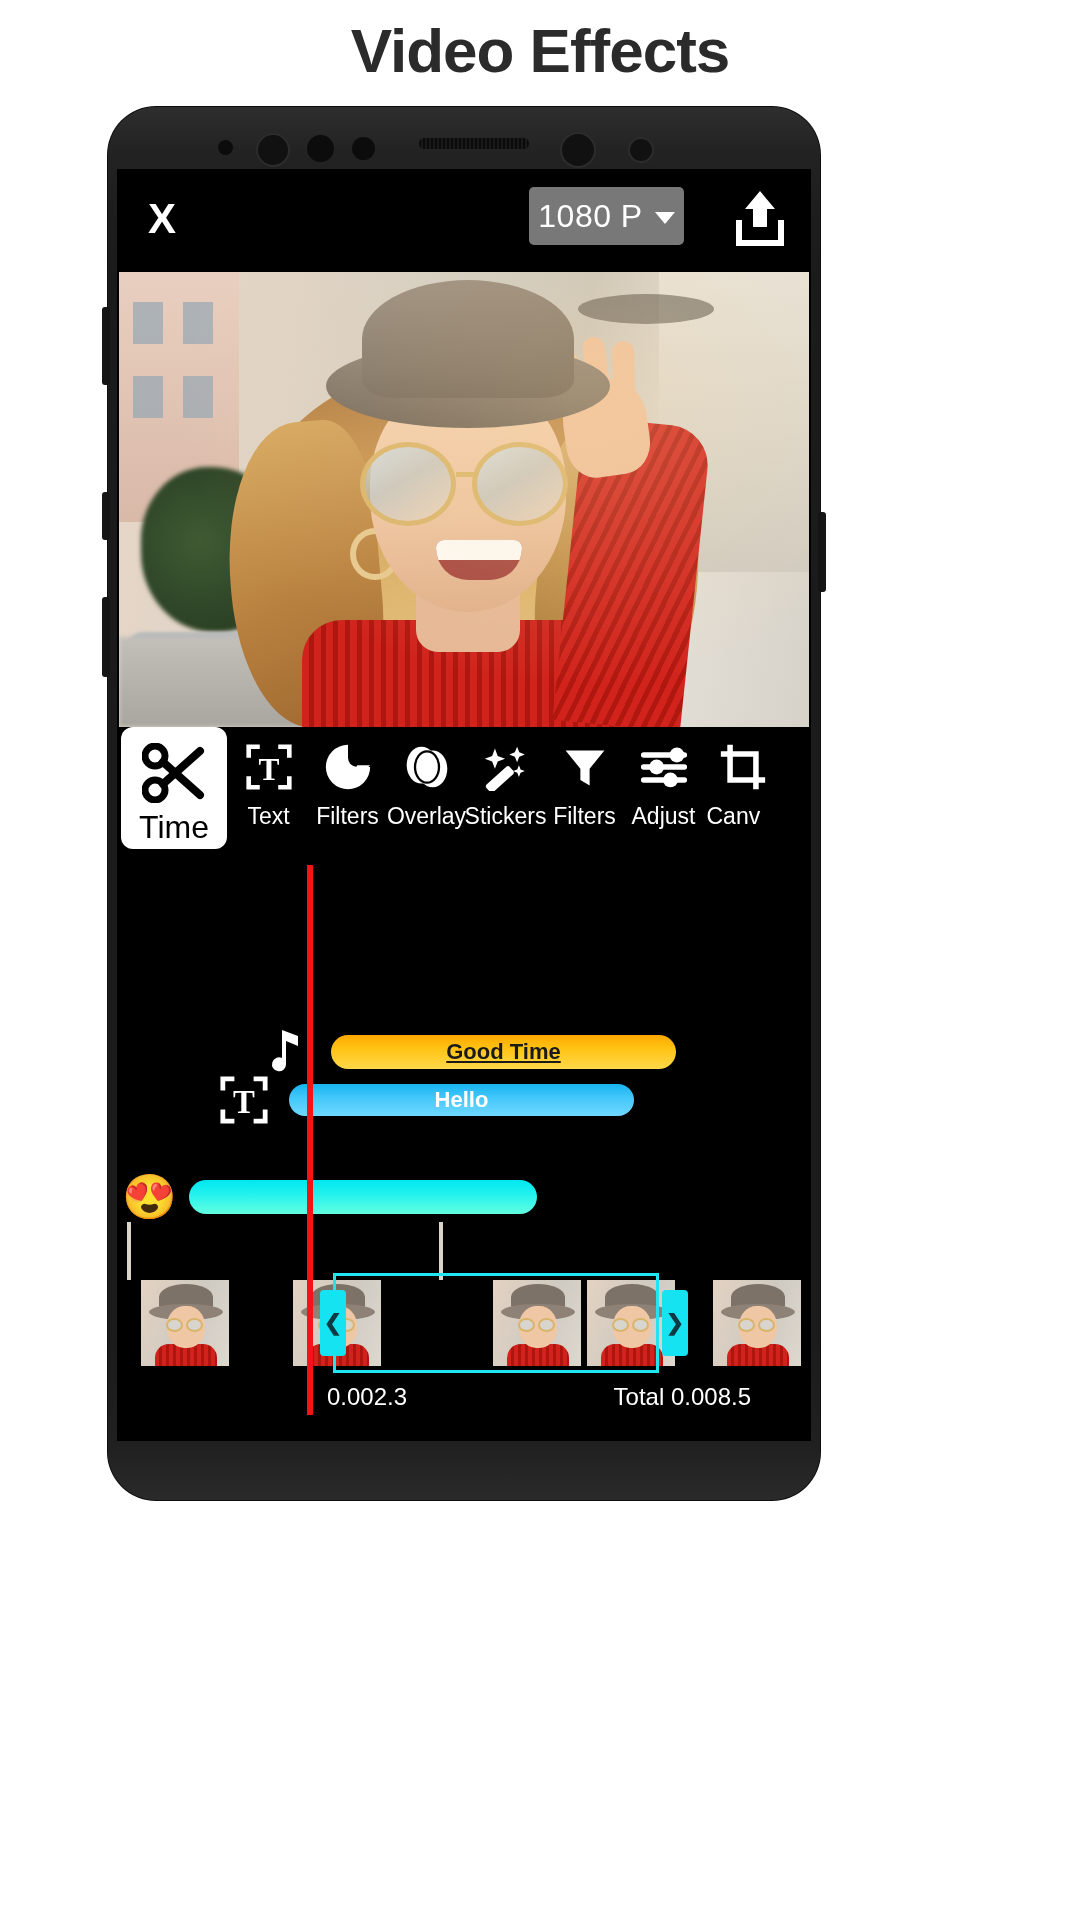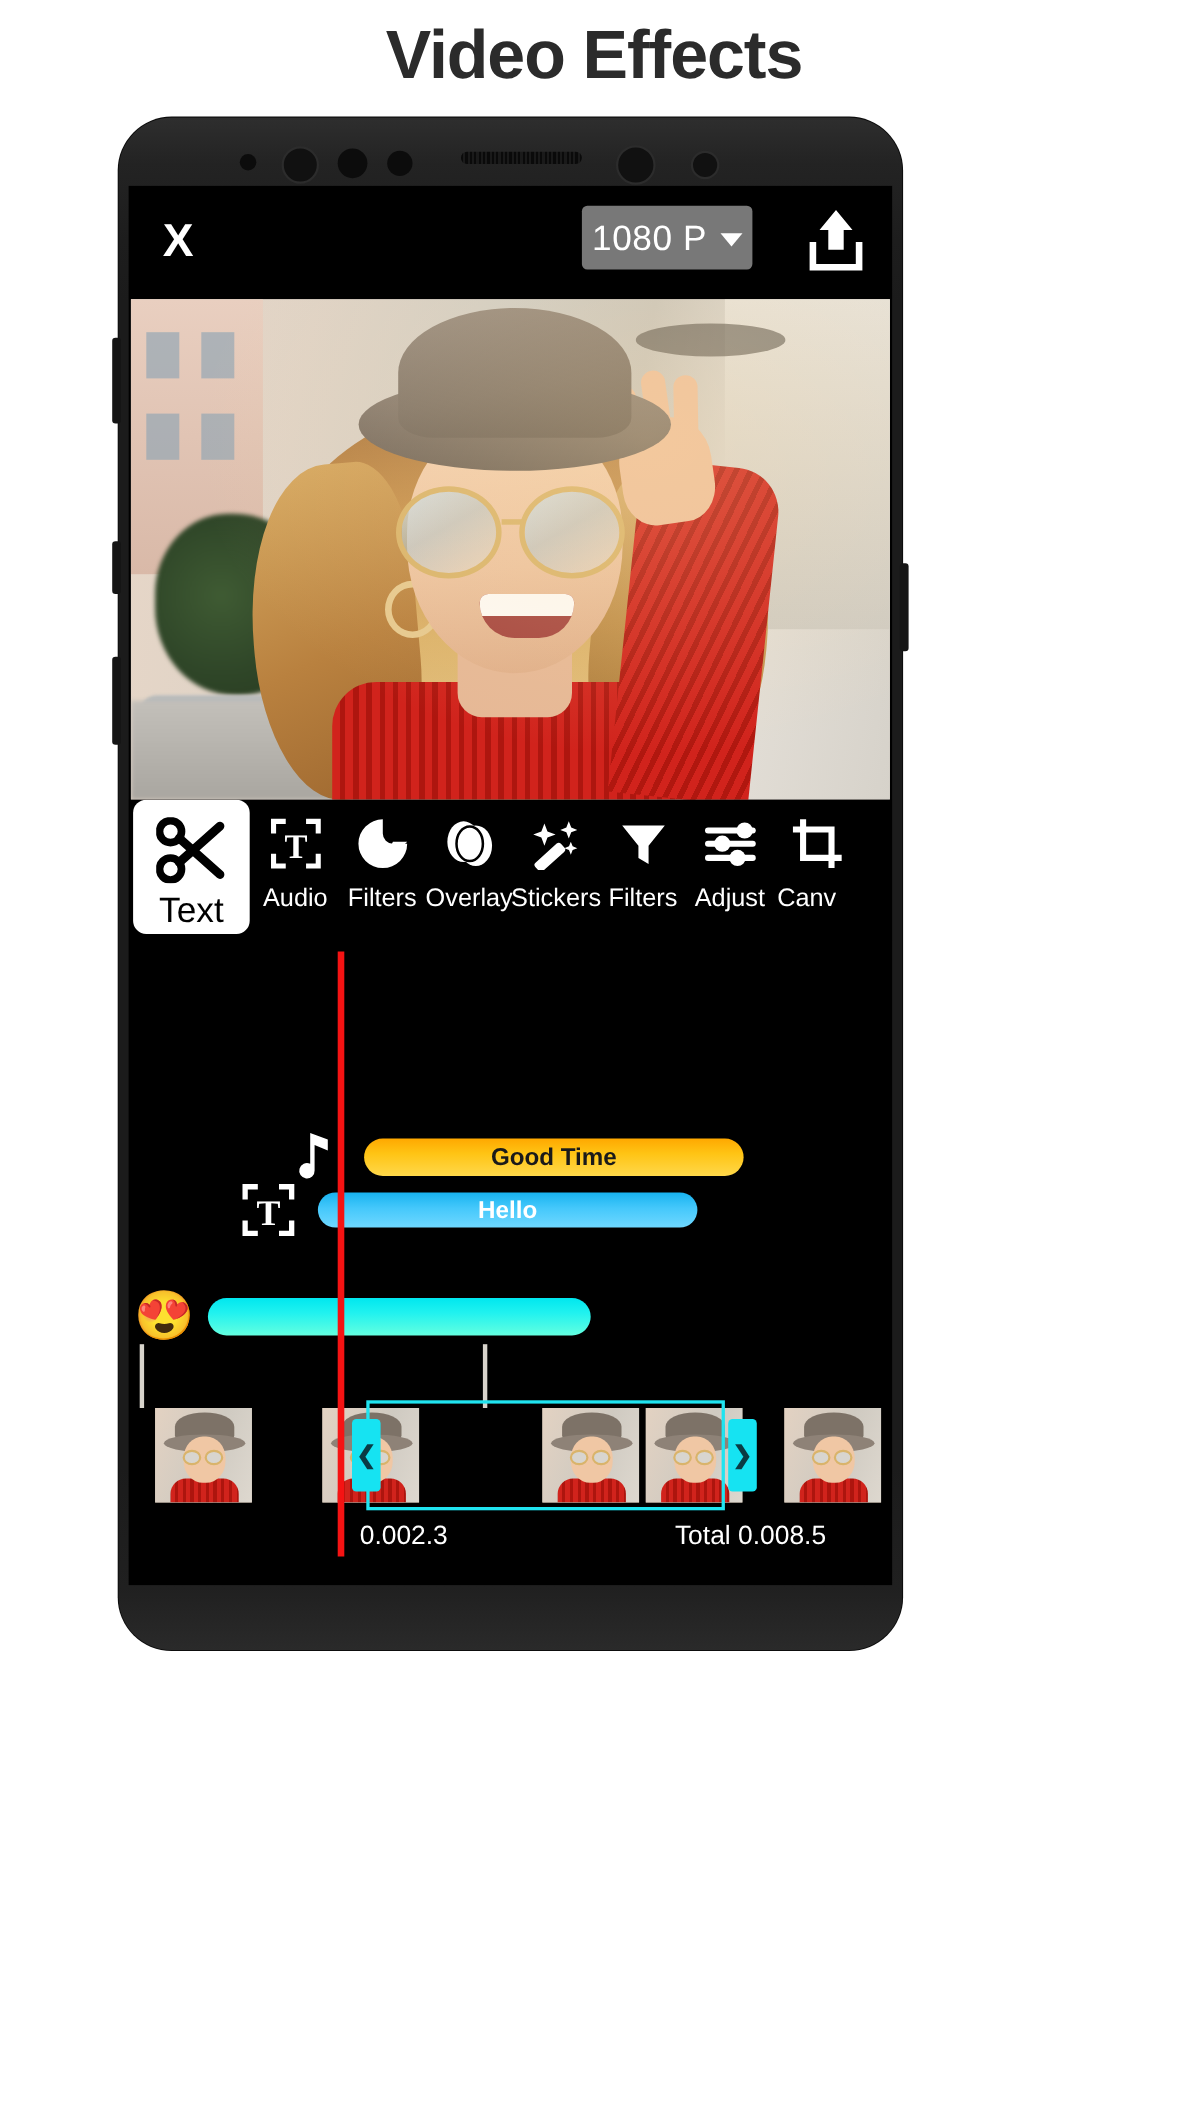--- a/index.html
+++ b/index.html
@@ -230,20 +230,21 @@
     height:34px;
     border-radius:17px;
     display:flex; align-items:center; justify-content:center;
     font-size:22px; font-weight:bold;
   }
   #track-music { left:140px; top:170px; }
   #clip-music {
     width:345px; margin-left:20px;
     background:linear-gradient(180deg,#ffa800 0%,#ffc414 40%,#ffd84a 100%);
     color:#1a1a1a;
+    text-decoration:underline;
   }
   #track-text { left:100px; top:218px; }
   #clip-text {
     width:345px; margin-left:18px; height:32px;
     background:linear-gradient(180deg,#17b3f0 0%,#45c8fb 45%,#6fd8ff 100%);
     color:#ffffff;
   }
   #track-sticker { left:6px; top:315px; }
   #clip-sticker {
     width:348px; margin-left:12px; height:34px;
@@ -396,32 +397,32 @@
 
       <div class="tool active" id="tool-trim">
         <span class="tool-icon">
           <svg viewBox="0 0 64 60" width="64" height="60">
             <circle cx="13" cy="13" r="10" fill="none" stroke="#000" stroke-width="7"></circle>
             <circle cx="13" cy="47" r="10" fill="none" stroke="#000" stroke-width="7"></circle>
             <line x1="21" y1="19" x2="58" y2="52" stroke="#000" stroke-width="8" stroke-linecap="round"></line>
             <line x1="21" y1="41" x2="58" y2="8" stroke="#000" stroke-width="8" stroke-linecap="round"></line>
           </svg>
         </span>
-        <span class="tool-label">Text</span>
+        <span class="tool-label">Time</span>
       </div>
 
 
       <div class="tool" id="tool-text">
         <span class="tool-icon">
           <svg viewBox="0 0 52 52" width="48" height="48">
             <path d="M4 16 V4 H16 M36 4 H48 V16 M48 36 V48 H36 M16 48 H4 V36" fill="none" stroke="#fff" stroke-width="5"></path>
             <text x="26" y="40" font-size="34" font-family="Liberation Serif, serif" fill="#fff" text-anchor="middle" font-weight="bold">T</text>
           </svg>
         </span>
-        <span class="tool-label">Audio</span>
+        <span class="tool-label">Text</span>
       </div>
 
       <div class="tool" id="tool-stickers">
         <span class="tool-icon">
           <svg viewBox="0 0 52 52" width="48" height="48">
             <path d="M26 2 a24 24 0 1 0 24 24 h-14 a10 10 0 0 1 -10 -10 Z" fill="#fff"></path>
             <path d="M34 26 a10 10 0 0 0 10 10 l-10 10 Z" fill="#fff" opacity="0"></path>
             <path d="M36 24 h14 L36 38 a12 12 0 0 1 0 -14 Z" fill="#fff"></path>
           </svg>
         </span>

